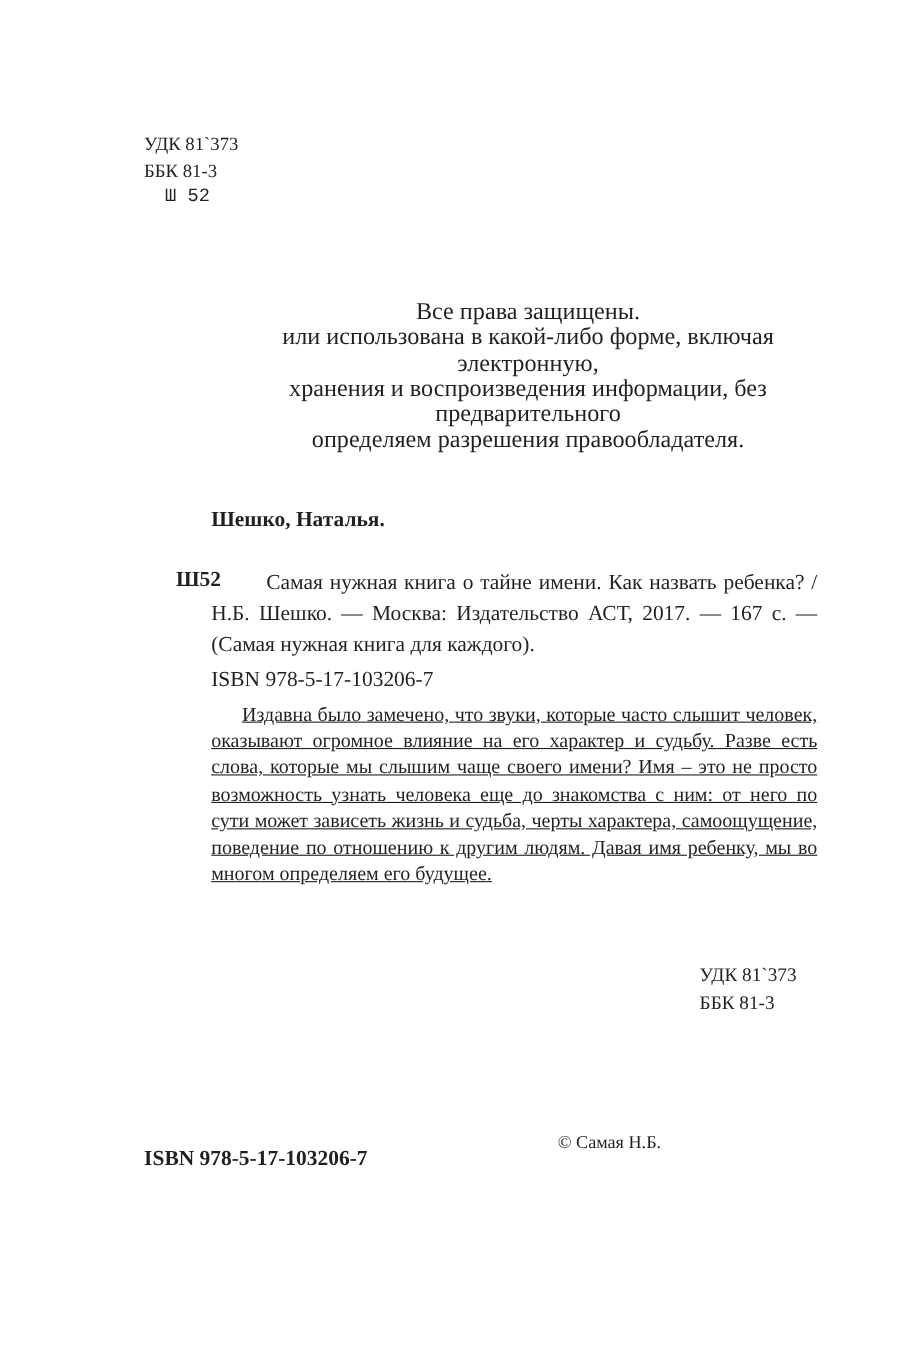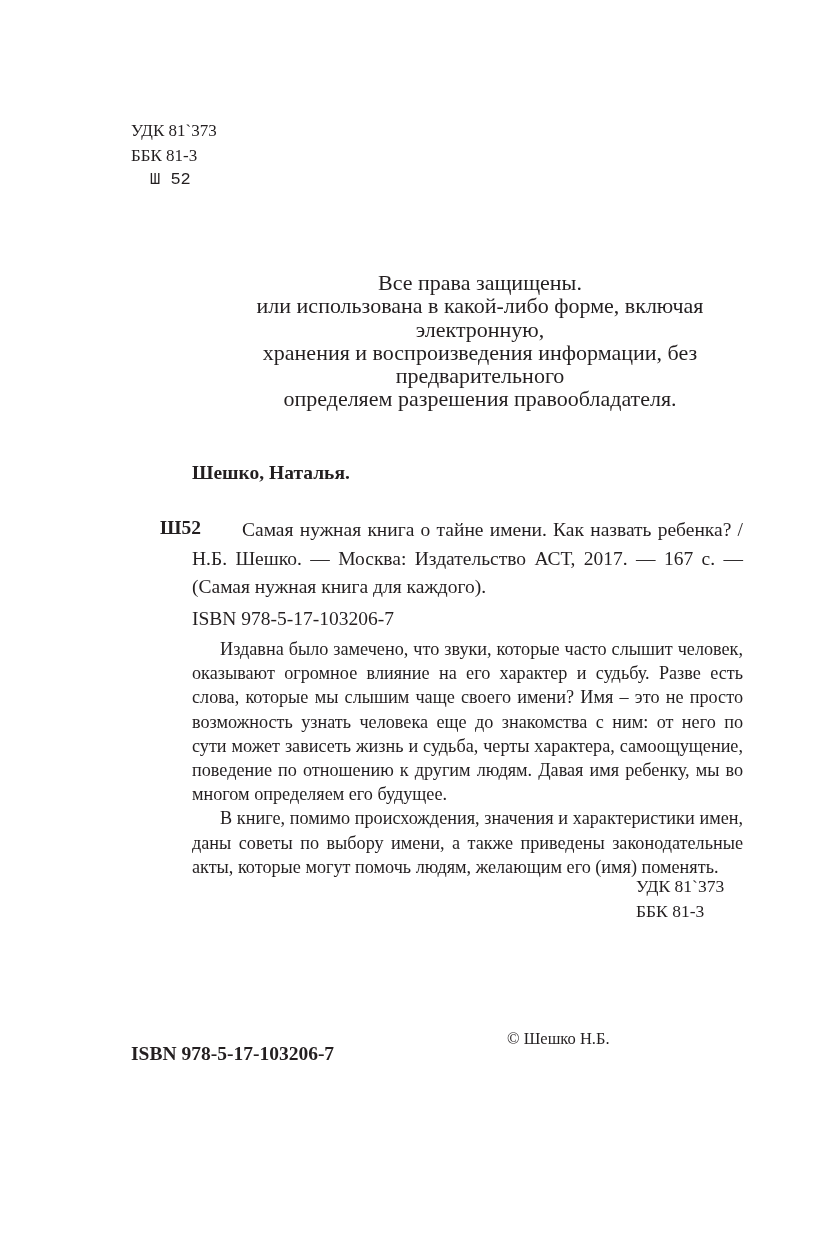--- a/index.html
+++ b/index.html
@@ -6,21 +6,21 @@
     body { width: 839px; height: 1241px; position: relative; overflow: hidden; color: #231f20; font-family: "Liberation Serif", "DejaVu Serif", serif; }
     .abs { position: absolute; }
     .codes-top { left: 131px; top: 119px; font-size: 17px; line-height: 24.5px; }
     .codes-top .indent { padding-left: 19px; font-family: Liberation Mono, monospace; }
     .rights { left: 190px; top: 271px; width: 580px; text-align: center; font-size: 22px; line-height: 23.3px; }
     .author { left: 192px; top: 462px; font-size: 19.5px; font-weight: bold; }
     .catcode { left: 131px; top: 517px; font-size: 19.5px; font-weight: bold; margin-left: 29px; }
     .biblio { left: 192px; top: 516px; width: 551px; font-size: 19.5px; line-height: 28.5px; text-align: justify; text-indent: 50px; }
     .isbn-inline { left: 192px; top: 608px; font-size: 19.5px; }
     .annot { left: 192px; top: 637px; width: 551px; font-size: 18.2px; line-height: 24.2px; text-align: justify; }
-    .annot p { margin: 0; text-indent: 28px; }
+    .annot p { margin: 0; text-indent: 28px; text-decoration: underline; }
     .codes-right { left: 636px; top: 874px; font-size: 17.5px; line-height: 25px; }
     .isbn-bottom { left: 131px; top: 1043px; font-size: 19.5px; font-weight: bold; }
     .copyright { left: 507px; top: 1027px; font-size: 16.5px; line-height: 24px; }
   </style>
 </head>
 <body>
 
 <div class="abs codes-top">
   <div>УДК 81`373</div>
   <div>ББК 81-3</div>
@@ -34,25 +34,24 @@
   <div>определяем разрешения правообладателя.</div>
 </div>
 
 <div class="abs author">Шешко, Наталья.</div>
 <div class="abs catcode">Ш52</div>
 <div class="abs biblio">Самая нужная книга о тайне имени. Как назвать ребенка? / Н.Б. Шешко. — Москва: Издательство АСТ, 2017. — 167 с. — (Самая нужная книга для каждого).</div>
 <div class="abs isbn-inline">ISBN 978-5-17-103206-7</div>
 
 <div class="abs annot">
   <p>Издавна было замечено, что звуки, которые часто слышит человек, оказывают огромное влияние на его характер и судьбу. Разве есть слова, которые мы слышим чаще своего имени? Имя – это не просто возможность узнать человека еще до знакомства с ним: от него по сути может зависеть жизнь и судьба, черты характера, самоощущение, поведение по отношению к другим людям. Давая имя ребенку, мы во многом определяем его будущее.</p>
-  <p>В книге, помимо происхождения, значения и характеристики имен, даны советы по выбору имени, а также приведены законодательные акты, которые могут помочь людям, желающим его (имя) поменять.</p>
 </div>
 
 <div class="abs codes-right">
   <div>УДК 81`373</div>
   <div>ББК 81-3</div>
 </div>
 
 <div class="abs isbn-bottom">ISBN 978-5-17-103206-7</div>
 
 <div class="abs copyright">
-  <div>© Шешко Н.Б.</div>
+  <div>© Самая Н.Б.</div>
 </div>
 
 </body></html>

